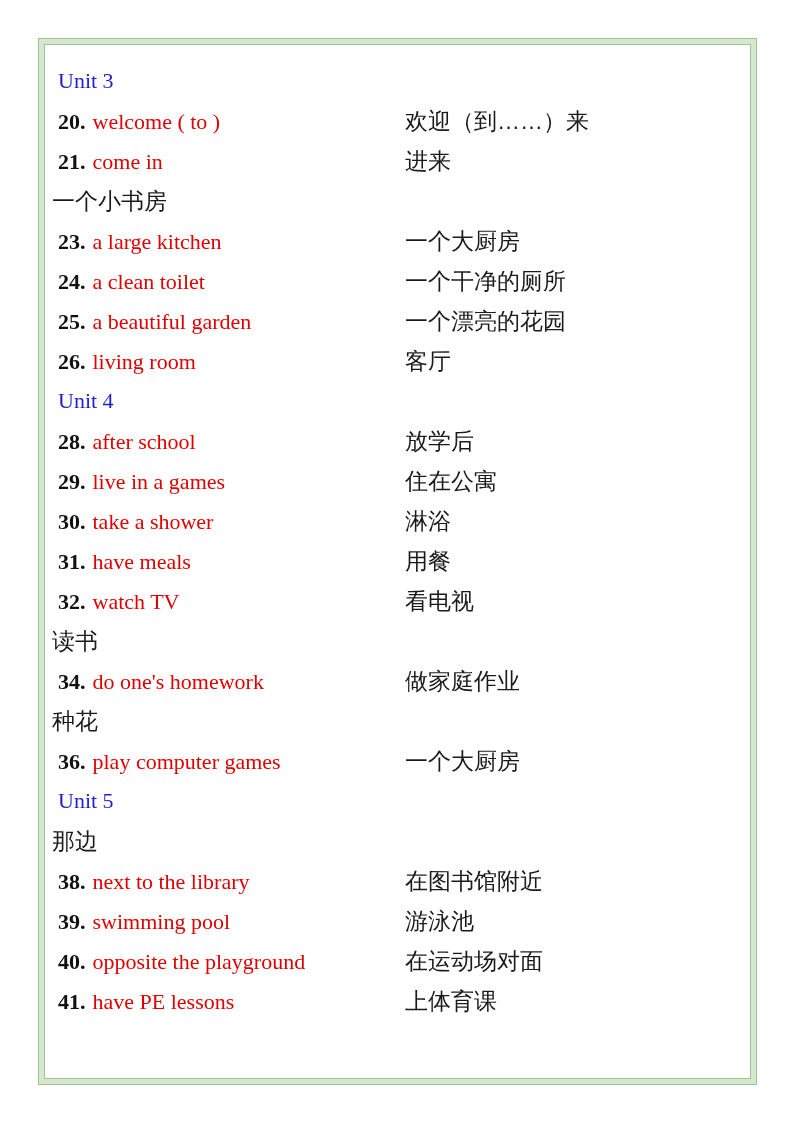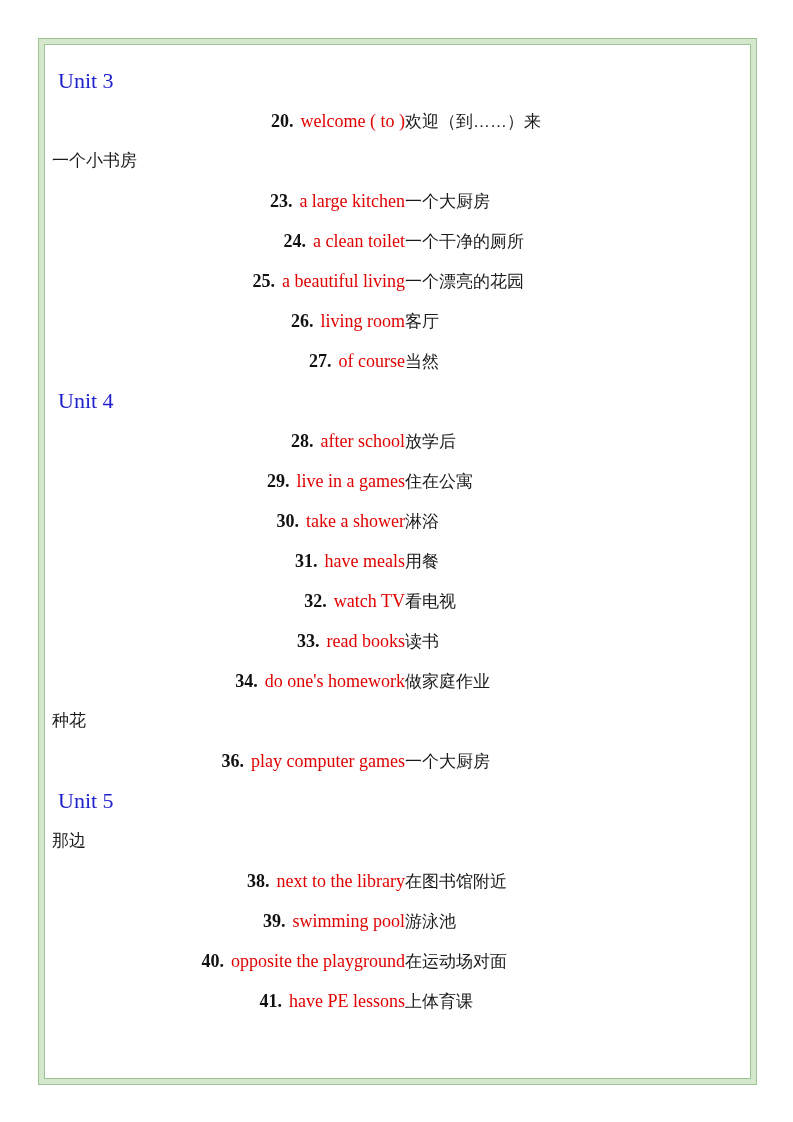--- a/index.html
+++ b/index.html
@@ -49,80 +49,79 @@
     padding-left:6px;
   }
   .row{
     display:flex;
     align-items:baseline;
   }
   .left{
     flex:0 0 353px;
     padding-left:6px;
     box-sizing:border-box;
-    font-size:18px;
-    text-align:right;
+    font-size:22px;
   }
   .num{
     color:var(--number-color);
     font-weight:bold;
     margin-right:7px;
   }
   .en{
     color:var(--phrase-color);
   }
   .zh{
     color:var(--chinese-color);
     font-family:"Liberation Sans", sans-serif;
-    font-size:17px;
+    font-size:23px;
   }
 </style>
 </head>
 <body>
 
 <div class="frame">
   <div class="frame-mid">
     <div class="frame-inner">
       <div id="vocab-list">
   <div class="line unit-title">Unit 3</div>
 
   <div class="line row">
     <span class="left"><b class="num">20.</b><span class="en">welcome ( to )</span></span>
     <span class="zh">欢迎（到……）来</span>
   </div>
 
+  <div class="line row">
+    <span class="left"><b class="num">21.</b><span class="en">come in</span></span>
+    <span class="zh">进来</span>
+  </div>
 
   <div class="line row">
     <span class="zh">一个小书房</span>
   </div>
 
   <div class="line row">
     <span class="left"><b class="num">23.</b><span class="en">a large kitchen</span></span>
     <span class="zh">一个大厨房</span>
   </div>
 
   <div class="line row">
     <span class="left"><b class="num">24.</b><span class="en">a clean toilet</span></span>
     <span class="zh">一个干净的厕所</span>
   </div>
 
   <div class="line row">
-    <span class="left"><b class="num">25.</b><span class="en">a beautiful living</span></span>
+    <span class="left"><b class="num">25.</b><span class="en">a beautiful garden</span></span>
     <span class="zh">一个漂亮的花园</span>
   </div>
 
   <div class="line row">
     <span class="left"><b class="num">26.</b><span class="en">living room</span></span>
     <span class="zh">客厅</span>
   </div>
 
-  <div class="line row">
-    <span class="left"><b class="num">27.</b><span class="en">of course</span></span>
-    <span class="zh">当然</span>
-  </div>
 
   <div class="line unit-title">Unit 4</div>
 
   <div class="line row">
     <span class="left"><b class="num">28.</b><span class="en">after school</span></span>
     <span class="zh">放学后</span>
   </div>
 
   <div class="line row">
     <span class="left"><b class="num">29.</b><span class="en">live in a games</span></span>
@@ -138,21 +137,20 @@
     <span class="left"><b class="num">31.</b><span class="en">have meals</span></span>
     <span class="zh">用餐</span>
   </div>
 
   <div class="line row">
     <span class="left"><b class="num">32.</b><span class="en">watch TV</span></span>
     <span class="zh">看电视</span>
   </div>
 
   <div class="line row">
-    <span class="left"><b class="num">33.</b><span class="en">read books</span></span>
     <span class="zh">读书</span>
   </div>
 
   <div class="line row">
     <span class="left"><b class="num">34.</b><span class="en">do one's homework</span></span>
     <span class="zh">做家庭作业</span>
   </div>
 
   <div class="line row">
     <span class="zh">种花</span>

